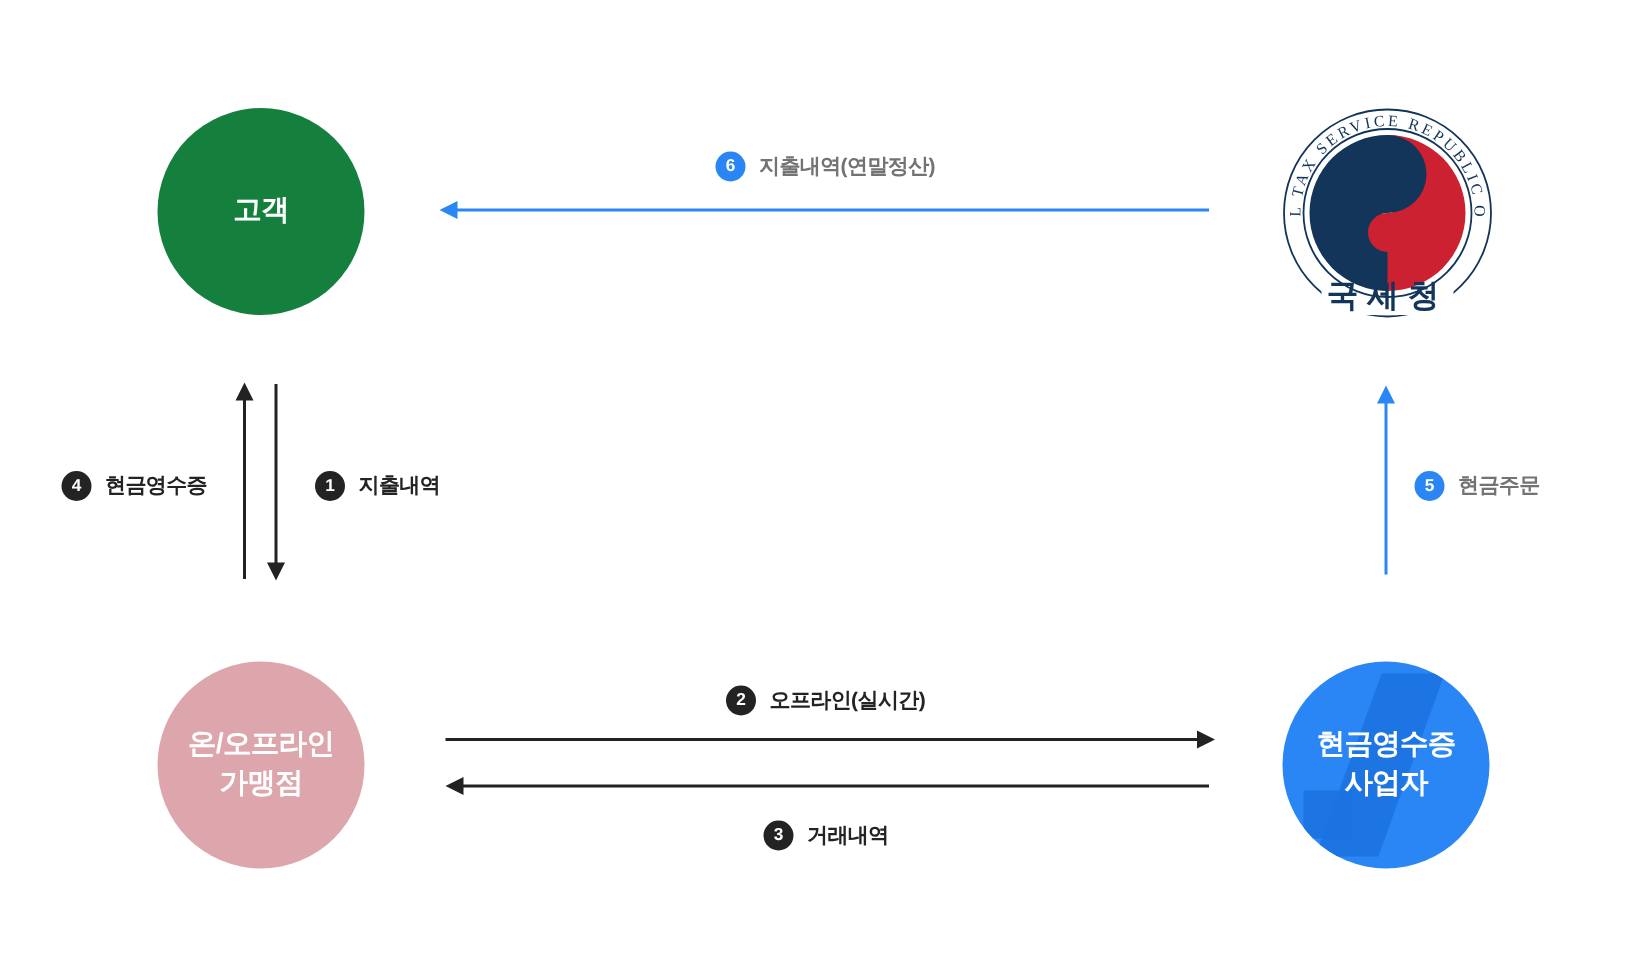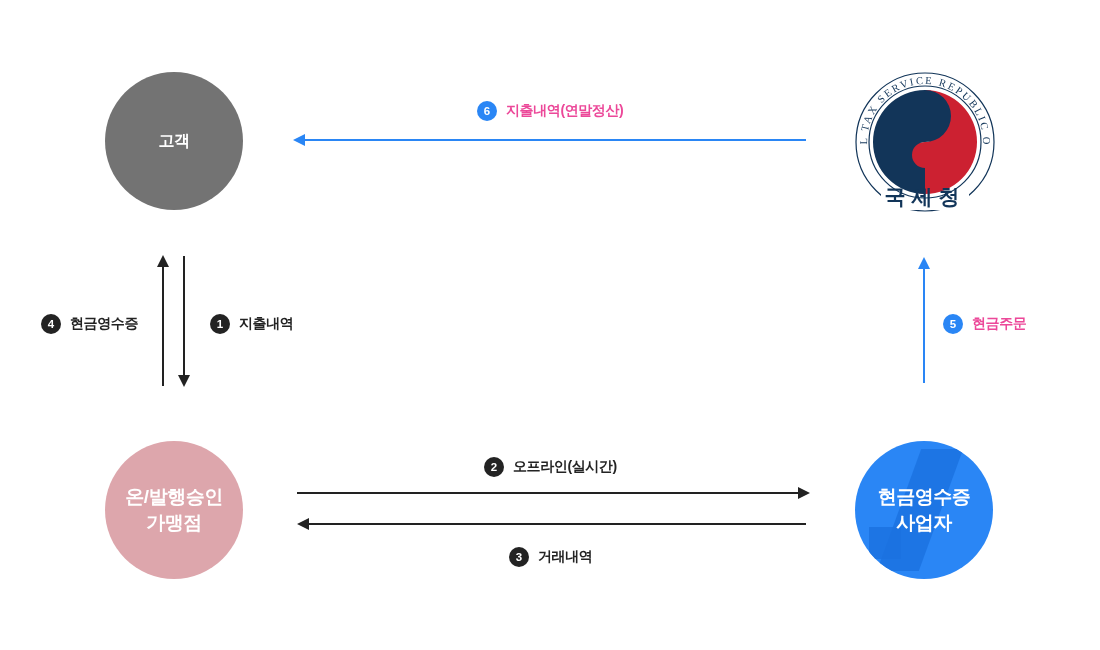--- a/index.html
+++ b/index.html
@@ -35,22 +35,22 @@
   .node .node-label {
     position: relative;
     z-index: 2;
     white-space: pre-line;
     letter-spacing: -0.5px;
   }
 
   #node-customer {
     left: 105px;  top: 72px;
     width: 138px; height: 138px;
-    background: #737373;
-    font-size: 16px;
+    background: #15803d;
+    font-size: 19px;
   }
   #node-merchant {
     left: 105px;  top: 441px;
     width: 138px; height: 138px;
     background: #dda6ac;
     font-size: 19px;
   }
   #node-operator {
     left: 855px;  top: 441px;
     width: 138px; height: 138px;
@@ -138,33 +138,33 @@
     flex: 0 0 auto;
   }
   .step .caption {
     margin-left: 9px;
     font-size: 14px;
     font-weight: bold;
     color: #232323;
     letter-spacing: -0.4px;
   }
   .step.blue .badge   { background: #2a86f5; }
-  .step.blue .caption { color: #ec4899; }
+  .step.blue .caption { color: #737373; }
 </style>
 </head>
 <body>
 
 <div id="canvas">
 
   <div class="node" id="node-customer">
     <span class="node-label">고객</span>
   </div>
 
   <div class="node" id="node-merchant">
-    <span class="node-label">온/발행승인
+    <span class="node-label">온/오프라인
 가맹점</span>
   </div>
 
   <div class="node" id="node-operator">
     <div class="wm-slash" id="wm-bar"></div>
     <div class="wm-slash" id="wm-square"></div>
     <span class="node-label">현금영수증
 사업자</span>
   </div>
 

